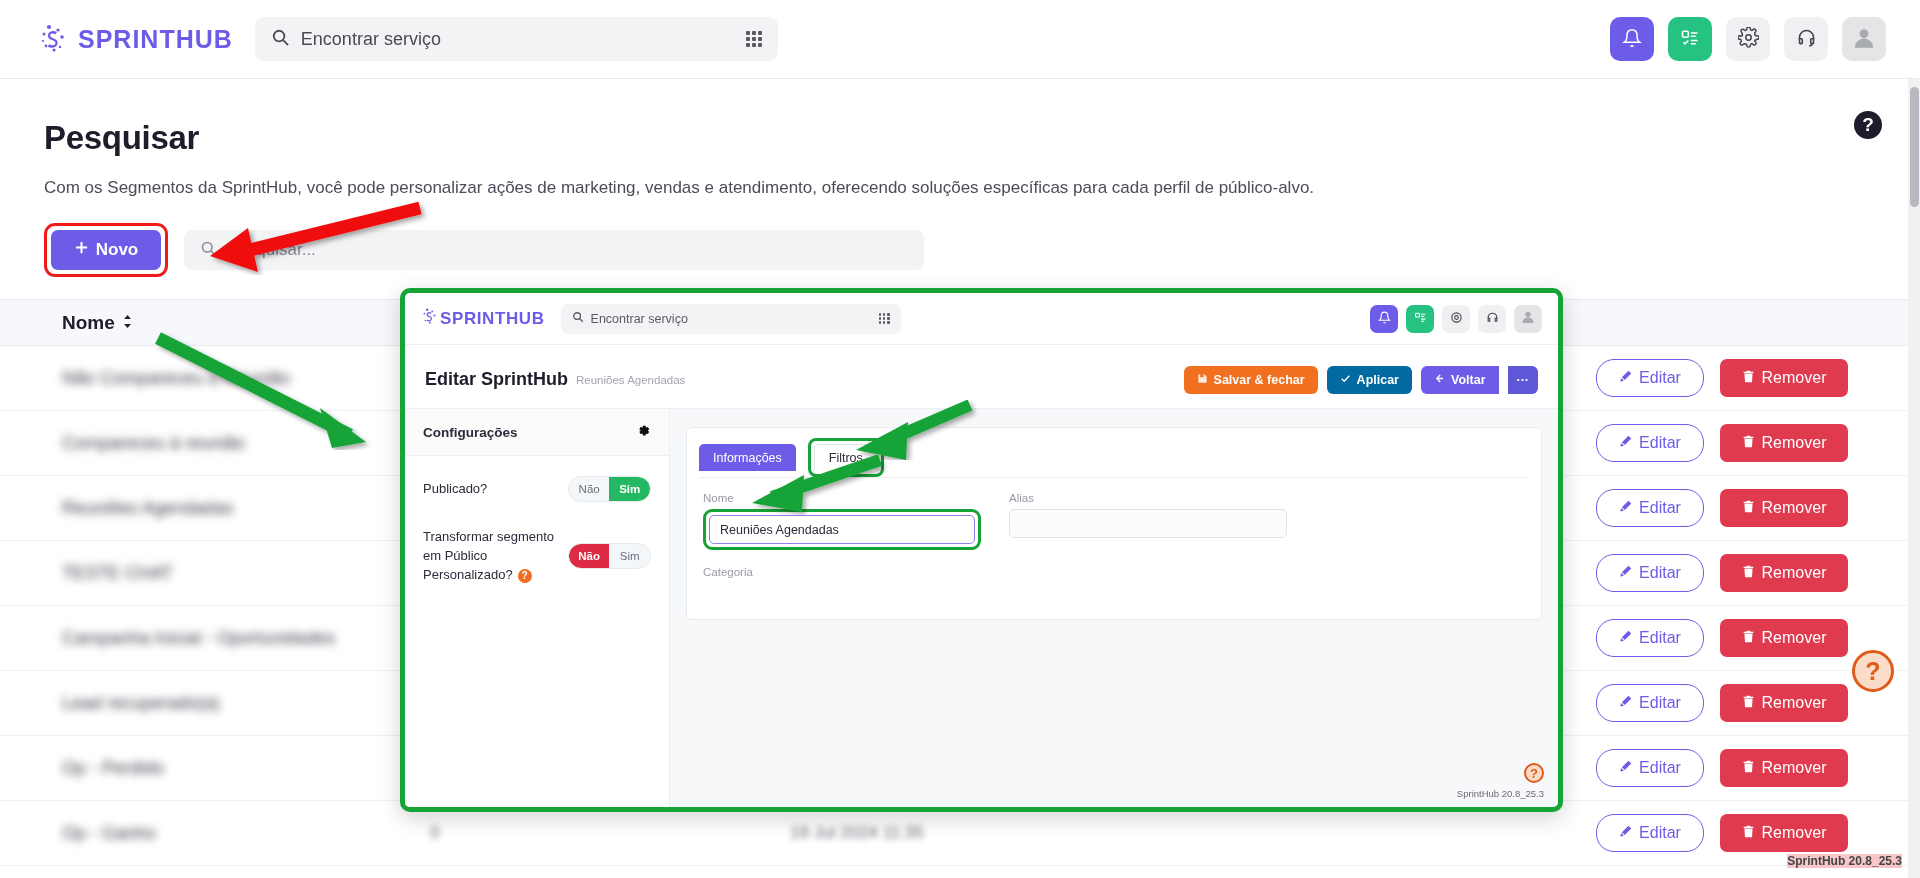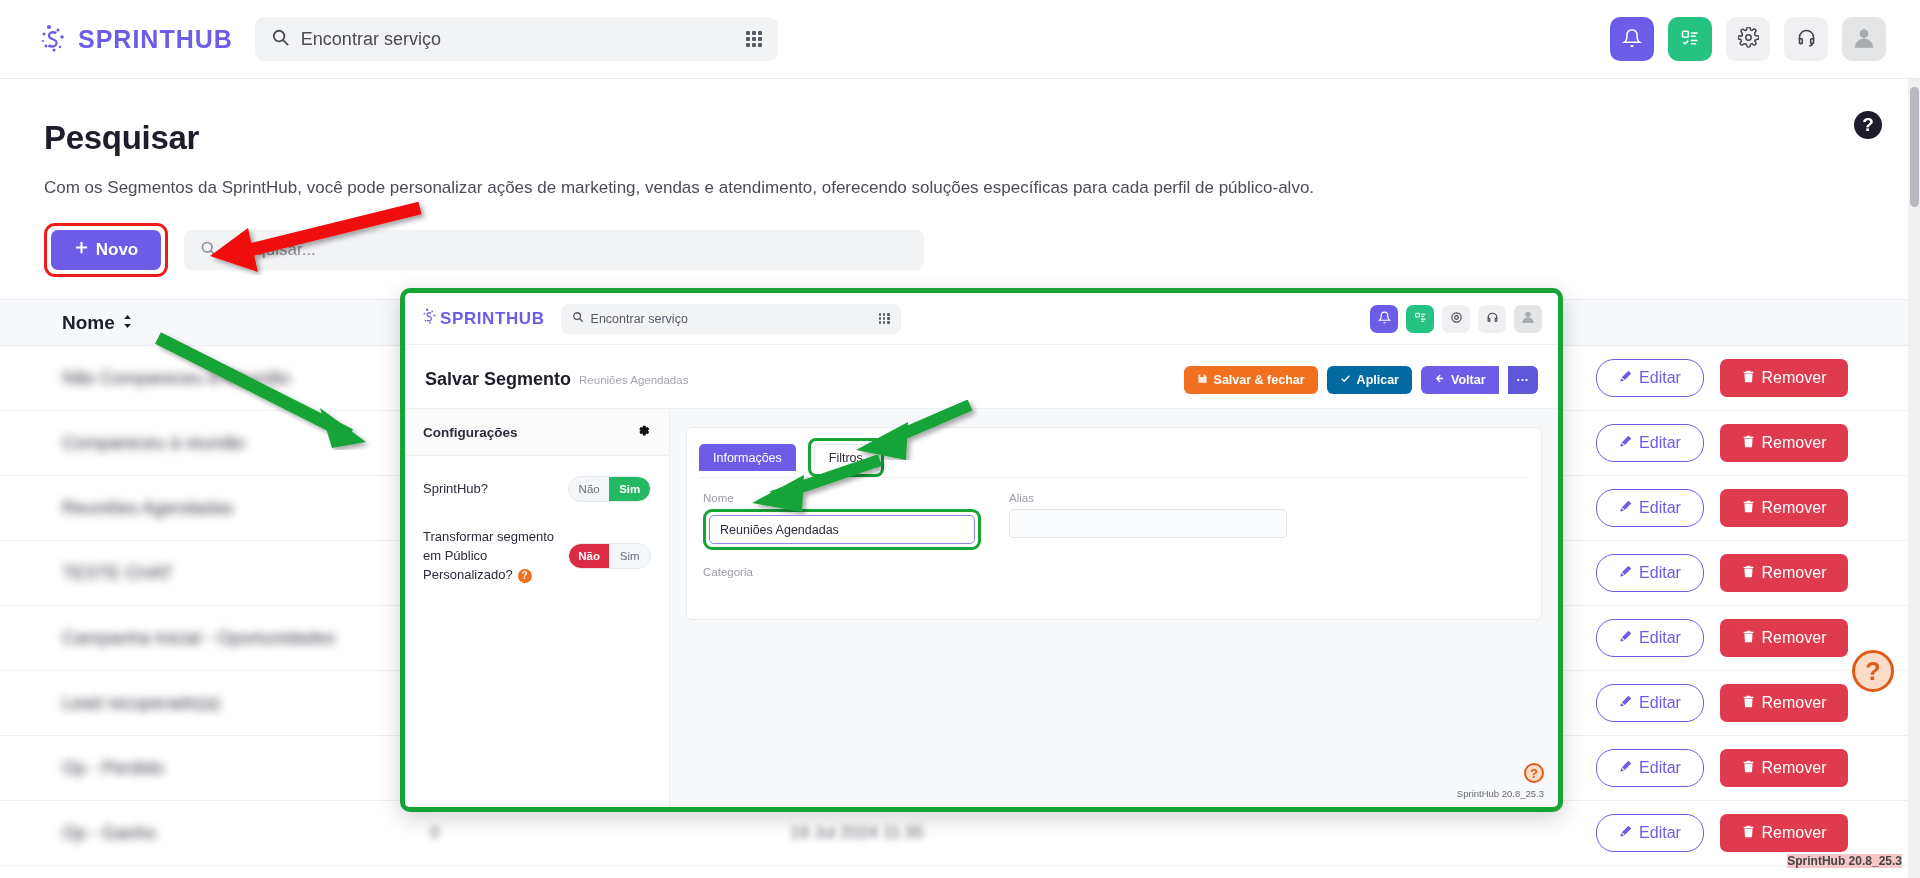--- a/index.html
+++ b/index.html
@@ -572,21 +572,21 @@
             <svg width="16" height="16" viewBox="0 0 24 24" fill="#a9abaf">
                 <circle cx="12" cy="8" r="4"></circle>
                 <path d="M3.5 21a8.5 8.5 0 0117 0z"></path>
               </svg>
           </span>
         </button>
       </div>
     </div>
 
     <div class="m-subbar">
-      <span class="m-title">Salvar Segmento</span>
+      <span class="m-title">Editar SprintHub</span>
       <span class="m-sub">Reuniões Agendadas</span>
       <div class="m-btns">
         <button class="mb orange">
           <span>
             <svg width="11" height="11" viewBox="0 0 16 16" fill="#fff">
                 <path d="M2 2h9l3 3v9H2z" opacity=".85"></path>
                 <rect x="4.6" y="2" width="5" height="4" fill="#f07020"></rect>
               </svg>
           </span>
           <span>Salvar &amp; fechar</span>
@@ -619,21 +619,21 @@
           <span style="margin-left:auto">
             <svg width="15" height="15" viewBox="0 0 24 24" fill="#111">
               <path d="M12 8.2a3.8 3.8 0 103.8 3.8A3.8 3.8 0 0012 8.2zm0 6a2.2 2.2 0 112.2-2.2A2.2 2.2 0 0112 14.2z"></path>
               <path d="M20.6 13.4l-1.5-.9a7.6 7.6 0 000-1l1.5-.9a.8.8 0 00.3-1l-1.6-2.8a.8.8 0 00-1-.3l-1.6.6a7.3 7.3 0 00-.9-.5l-.2-1.7a.8.8 0 00-.8-.7h-3.2a.8.8 0 00-.8.7l-.2 1.7a7.3 7.3 0 00-.9.5l-1.6-.6a.8.8 0 00-1 .3L5.5 9.6a.8.8 0 00.3 1l1.5.9a7.6 7.6 0 000 1l-1.5.9a.8.8 0 00-.3 1l1.6 2.8a.8.8 0 001 .3l1.6-.6a7.3 7.3 0 00.9.5l.2 1.7a.8.8 0 00.8.7h3.2a.8.8 0 00.8-.7l.2-1.7a7.3 7.3 0 00.9-.5l1.6.6a.8.8 0 001-.3l1.6-2.8a.8.8 0 00-.3-1z"></path>
             </svg>
           </span>
         </div>
         <div class="m-left-body">
 
           <div class="cfg-row">
-            <span class="cfg-label">SprintHub?</span>
+            <span class="cfg-label">Publicado?</span>
             <div class="toggle">
               <span>Não</span>
               <span class="on-green">Sim</span>
             </div>
           </div>
 
           <div class="cfg-row">
             <span class="cfg-label">
               <span>Transformar segmento em Público Personalizado?</span><span class="q-badge">?</span>
             </span>

